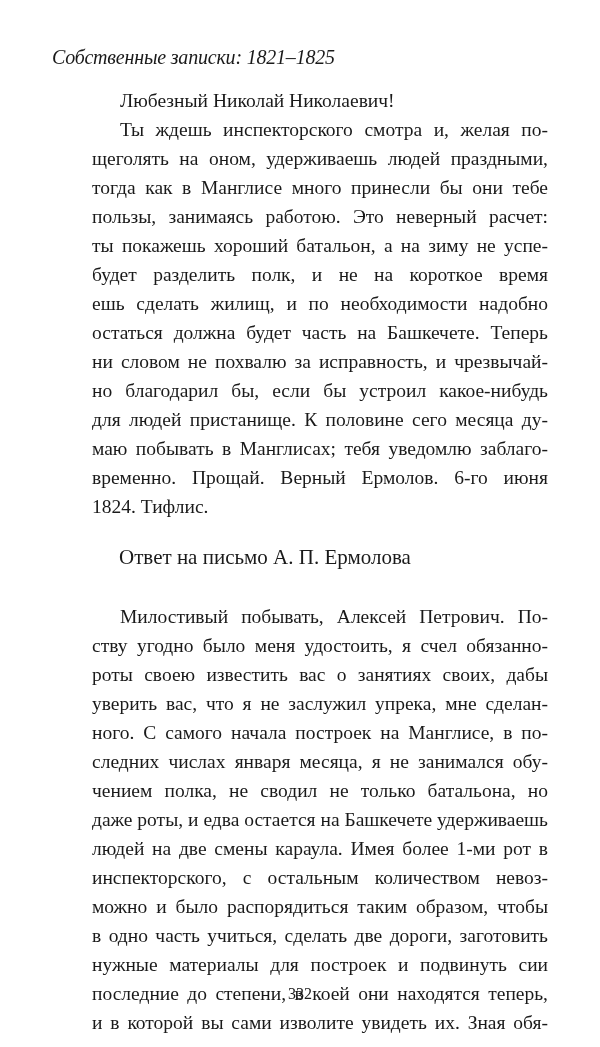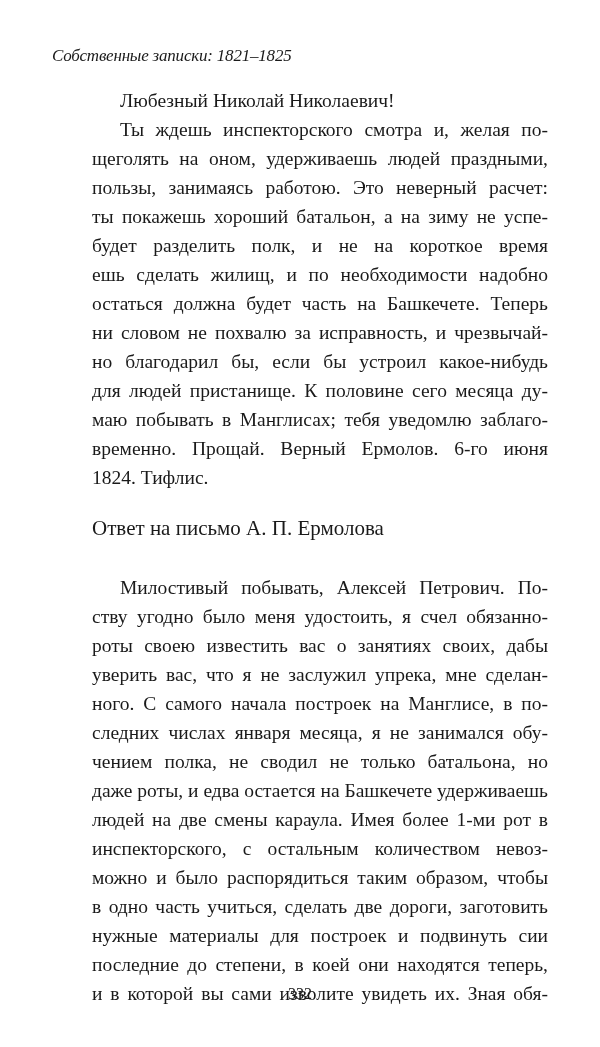--- a/index.html
+++ b/index.html
@@ -1,46 +1,47 @@
 <!DOCTYPE html>
 <html><head>
 <meta charset="utf-8">
 <style>
   html, body { margin: 0; padding: 0; background: #ffffff; }
   body { width: 600px; height: 1047px; position: relative; overflow: hidden; color: #1a1a1a; }
   .running-head {
     position: absolute; left: 52px; top: 46px;
-    font-family: "Liberation Serif", serif; font-style: italic; font-size: 17px;
+    font-family: "Liberation Serif", serif; font-style: italic; font-size: 20px;
     letter-spacing: -0.2px;
   }
   .body-text {
     position: absolute; left: 92px; width: 456px; top: 86px;
     font-family: "Liberation Serif", serif; font-size: 19.5px; line-height: 29px;
   }
   .line { display: block; text-align: justify; text-align-last: justify; white-space: nowrap; height: 29px; }
   .line.last { text-align-last: left; }
   .line.indent { padding-left: 28px; }
   .heading {
     font-family: "Liberation Serif", serif; font-size: 21px; line-height: 29px;
-    margin-top: 22px; margin-bottom: 30px; display: block;
+    margin-top: 22px; margin-bottom: 30px; display: block; margin-left: 27px;
   }
   .page-number {
     position: absolute; left: 0; width: 600px; top: 985px; text-align: center;
     font-family: "Liberation Serif", serif; font-size: 16px;
   }
 </style>
 </head>
 <body>
 
 <div class="running-head">Собственные записки: 1821–1825</div>
 
 <div class="body-text">
   <span class="line indent last">Любезный Николай Николаевич!</span>
   <span class="line indent">Ты ждешь инспекторского смотра и, желая по-</span>
   <span class="line">щеголять на оном, удерживаешь людей праздными,</span>
+  <span class="line">тогда как в Манглисе много принесли бы они тебе</span>
   <span class="line">пользы, занимаясь работою. Это неверный расчет:</span>
   <span class="line">ты покажешь хороший батальон, а на зиму не успе-</span>
   <span class="line">будет разделить полк, и не на короткое время</span>
   <span class="line">ешь сделать жилищ, и по необходимости надобно</span>
   <span class="line">остаться должна будет часть на Башкечете. Теперь</span>
   <span class="line">ни словом не похвалю за исправность, и чрезвычай-</span>
   <span class="line">но благодарил бы, если бы устроил какое-нибудь</span>
   <span class="line">для людей пристанище. К половине сего месяца ду-</span>
   <span class="line">маю побывать в Манглисах; тебя уведомлю заблаго-</span>
   <span class="line">временно. Прощай. Верный Ермолов. 6-го июня</span>

